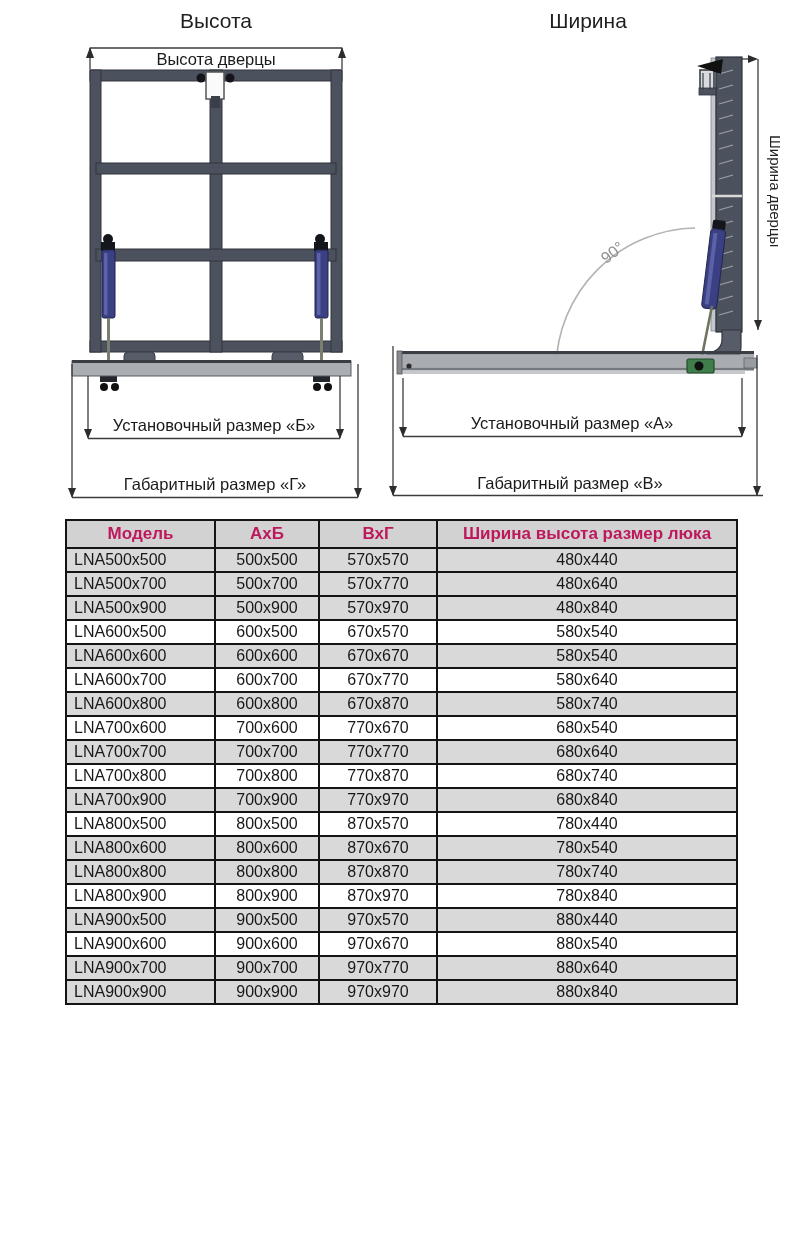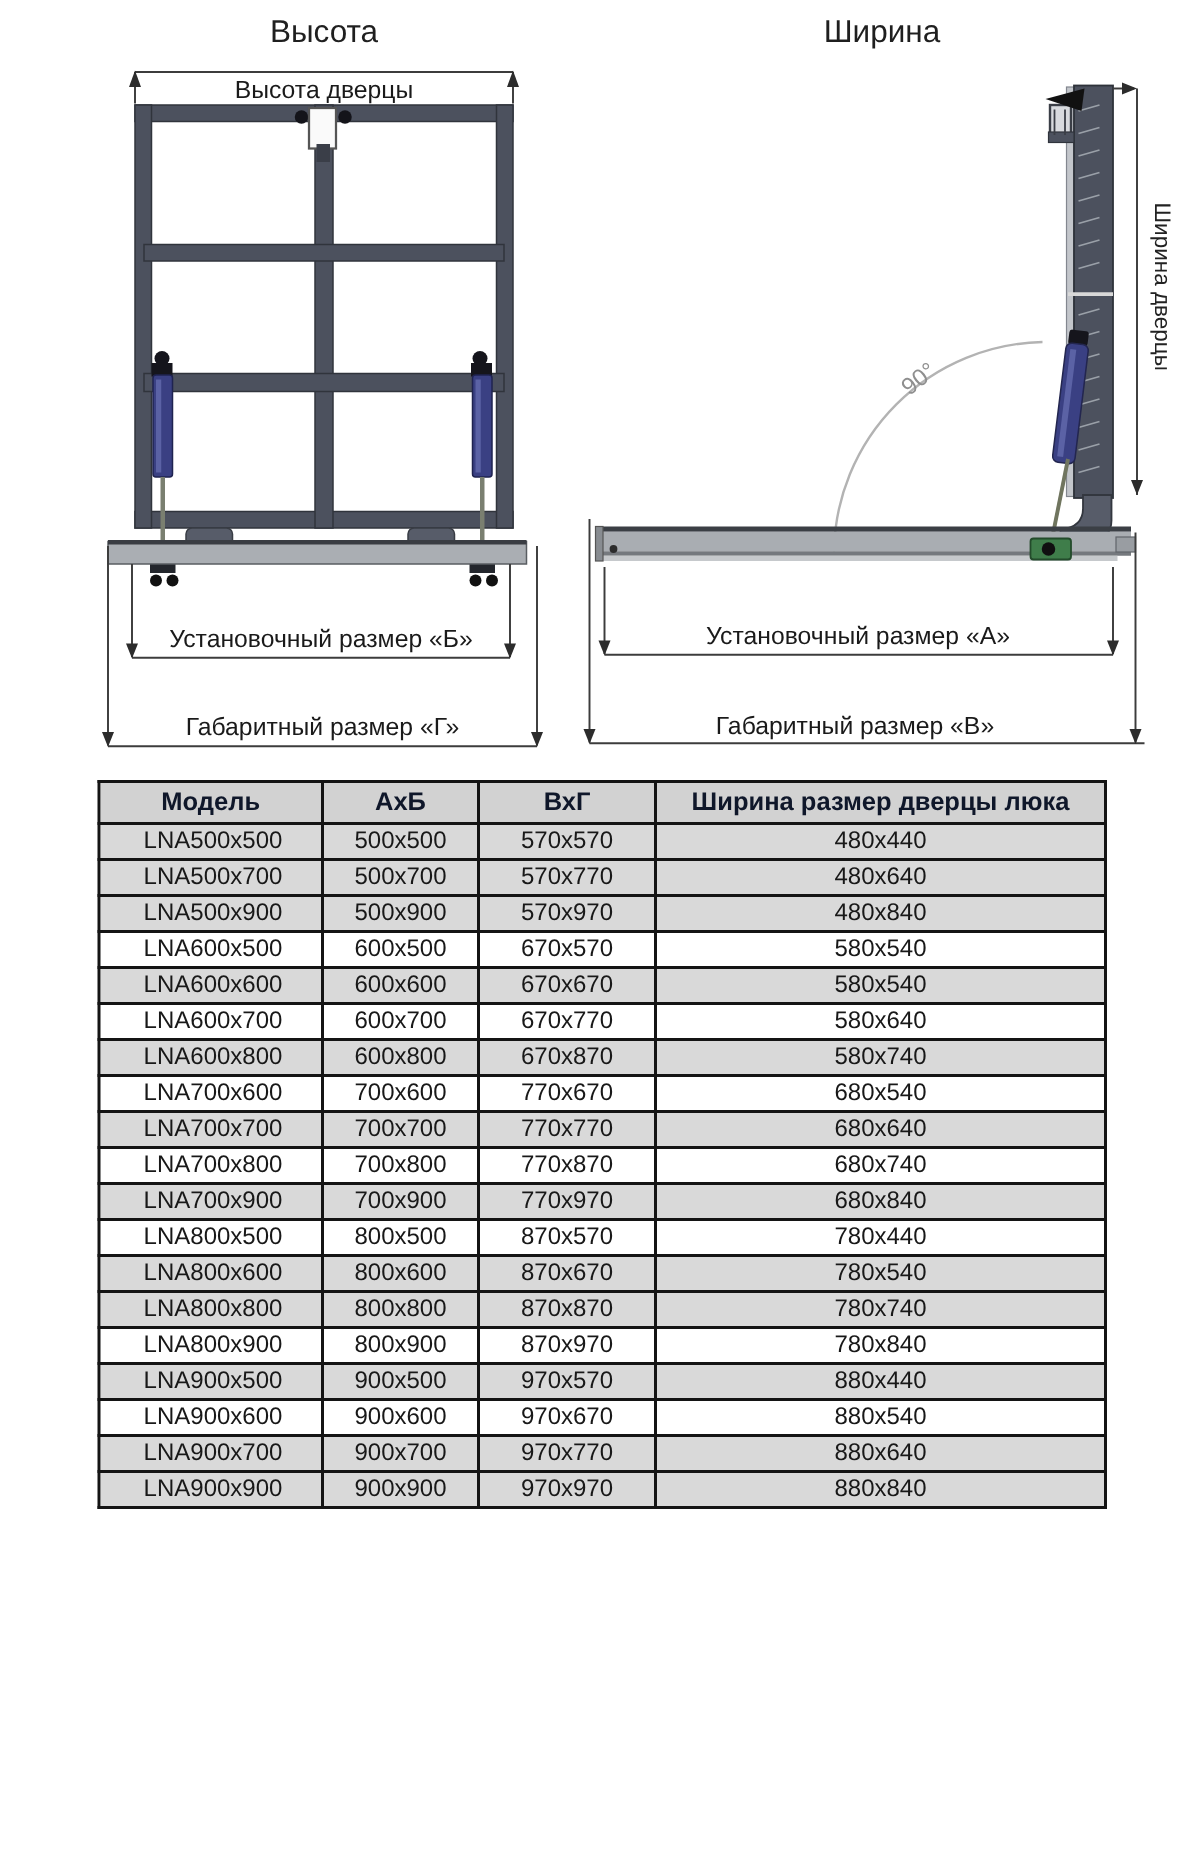--- a/index.html
+++ b/index.html
@@ -16,33 +16,33 @@
     border-collapse: collapse;
     table-layout: fixed;
     margin: 3px 0 0 65px;
     width: 671px;
   }
   .spec th, .spec td { border: 2px solid #141414; overflow: hidden; white-space: nowrap; }
   .spec th {
     background: #d2d2d2;
     font-weight: bold;
     font-size: 17px;
-    color: #0f172a;
+    color: #be185d;
     padding: 3px 2px;
     text-align: center;
   }
   .spec td {
     font-size: 16px;
     color: #181818;
     padding: 2px 4px;
     text-align: center;
     background: #ffffff;
   }
   .spec tr.shaded td { background: #d9d9d9; }
-  .spec td.col-model { text-align: center; padding-left: 7px; }
+  .spec td.col-model { text-align: left; padding-left: 7px; }
 </style>
 </head>
 <body>
 
 <div class="stage">
 
   <svg width="800" height="512" viewBox="0 0 800 512">
 
     <g>
       <text x="216" y="28" font-size="21" fill="#1f1f1f" text-anchor="middle">Высота</text>
@@ -221,21 +221,21 @@
       <col style="width:149px">
         <col style="width:104px">
         <col style="width:118px">
         <col style="width:300px">
     </colgroup>
     <thead>
       <tr>
         <th>Модель</th>
         <th>АхБ</th>
         <th>ВхГ</th>
-        <th>Ширина размер дверцы люка</th>
+        <th>Ширина высота размер люка</th>
       </tr>
     </thead>
     <tbody>
         <tr class="shaded">
           <td class="col-model">LNA500x500</td>
           <td>500x500</td>
           <td>570x570</td>
           <td>480x440</td>
         </tr>
         <tr class="shaded">

